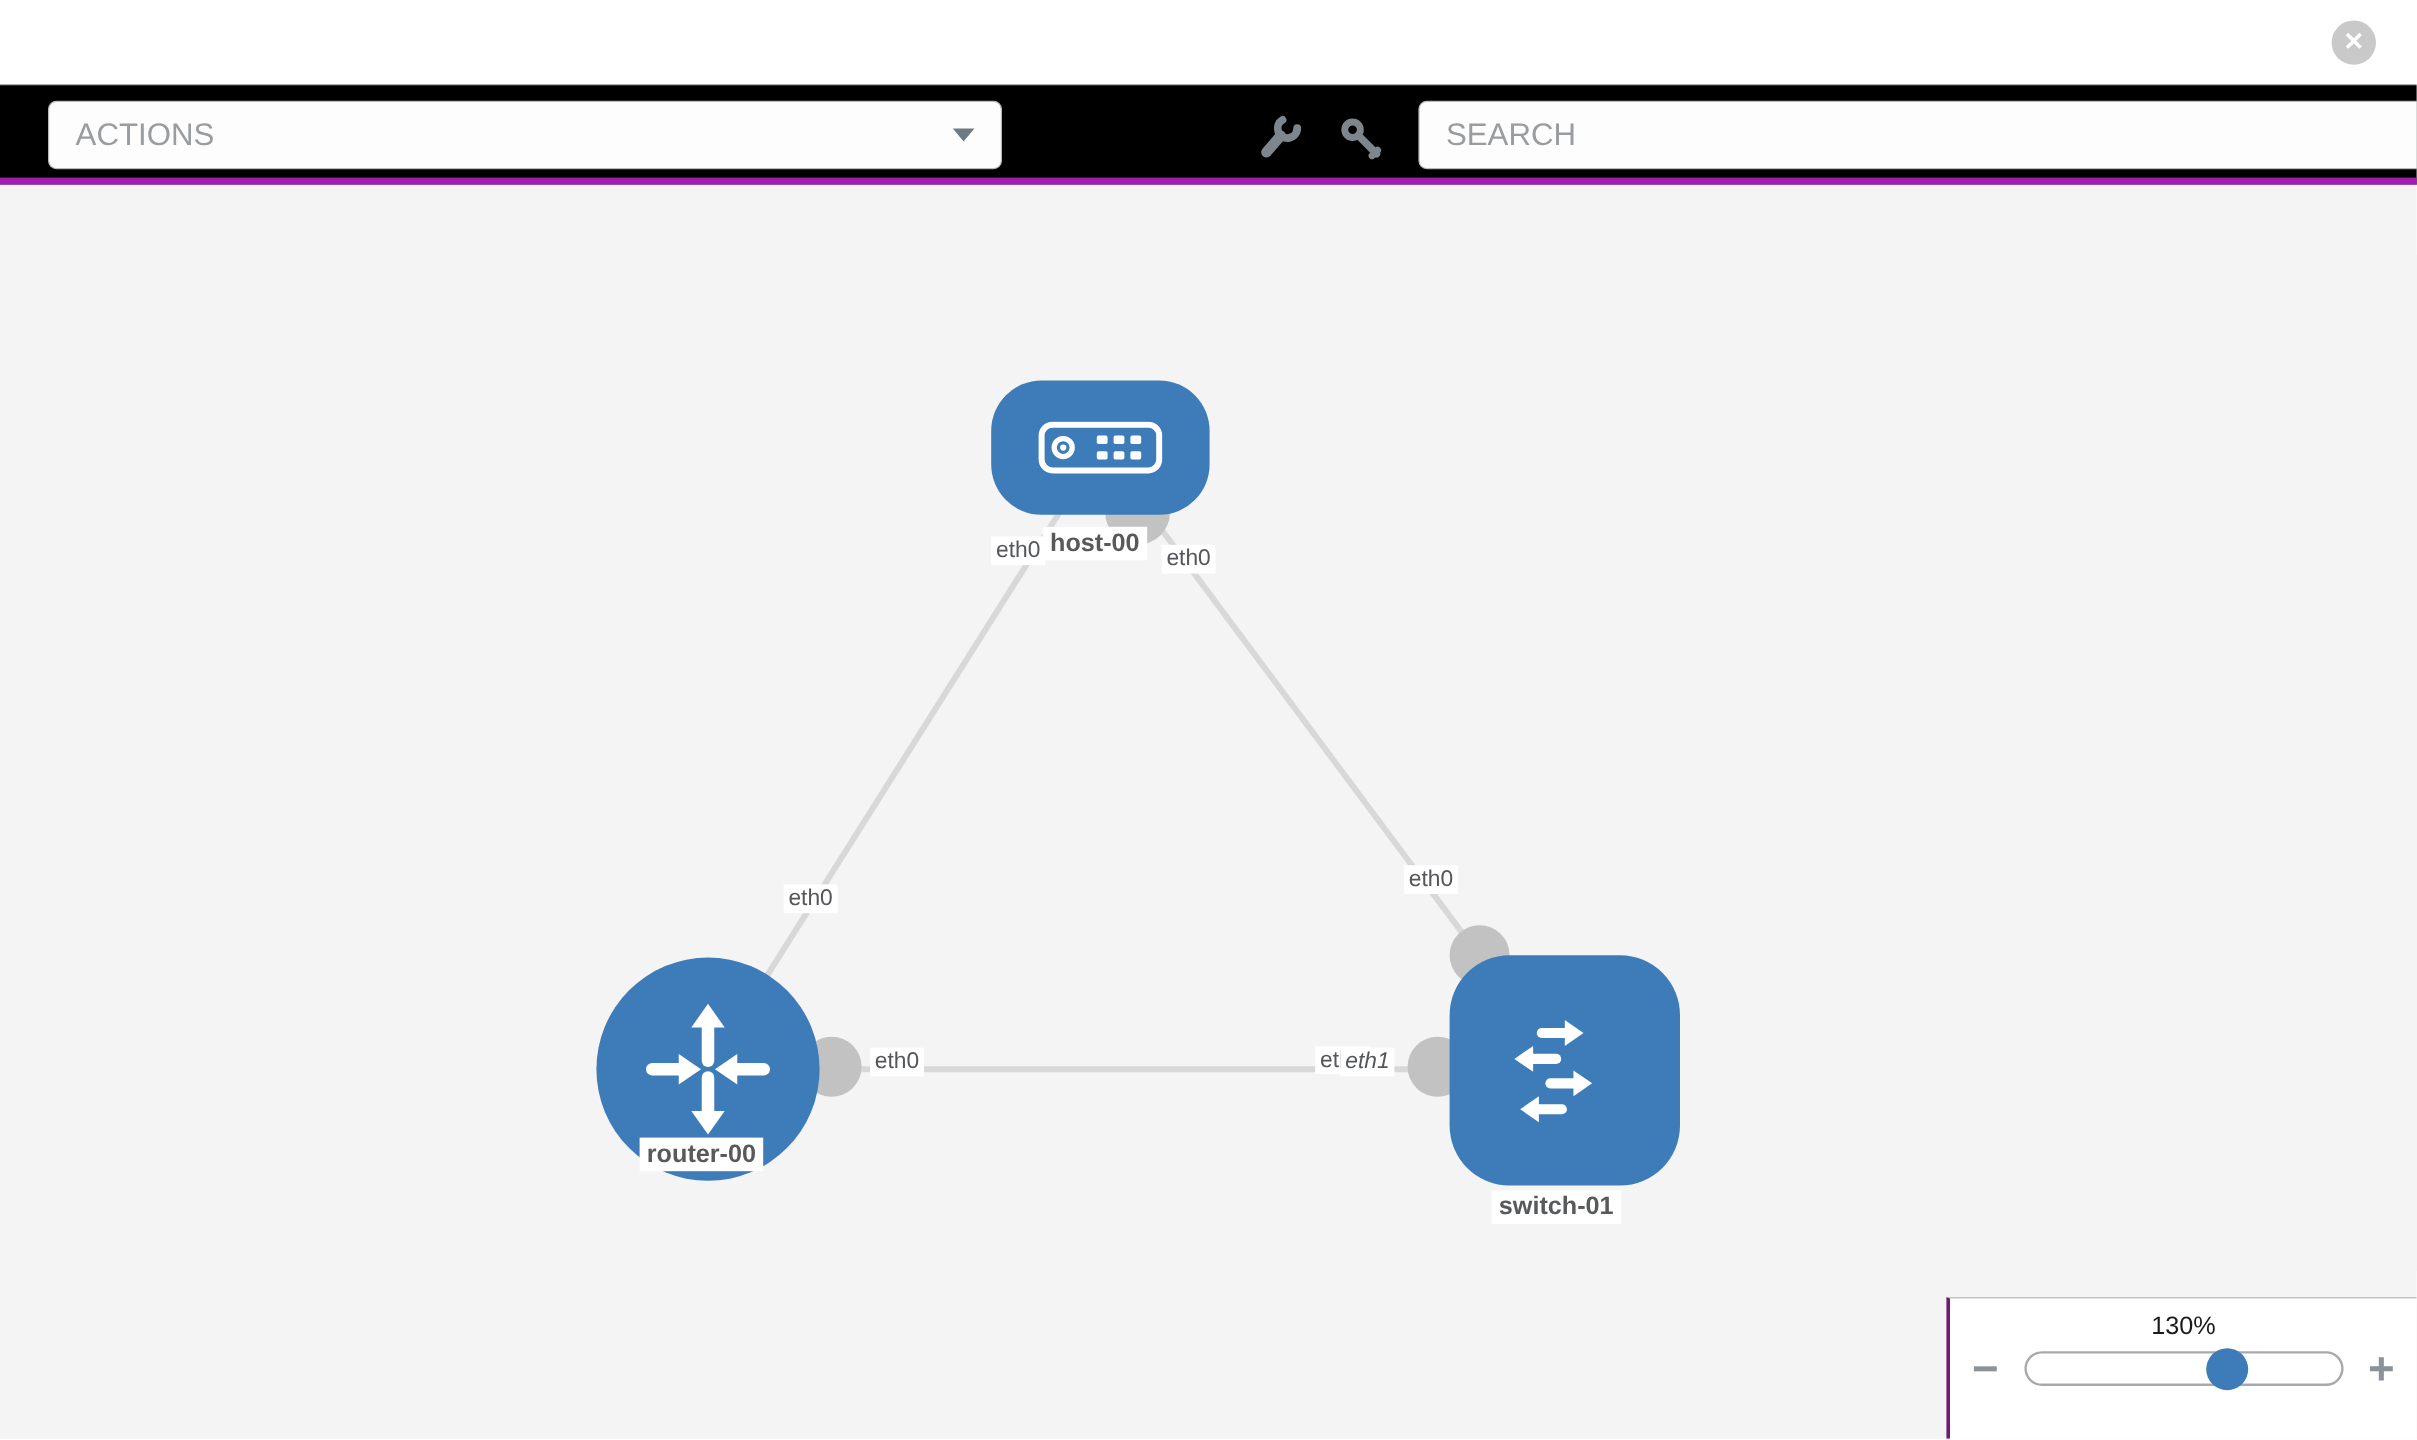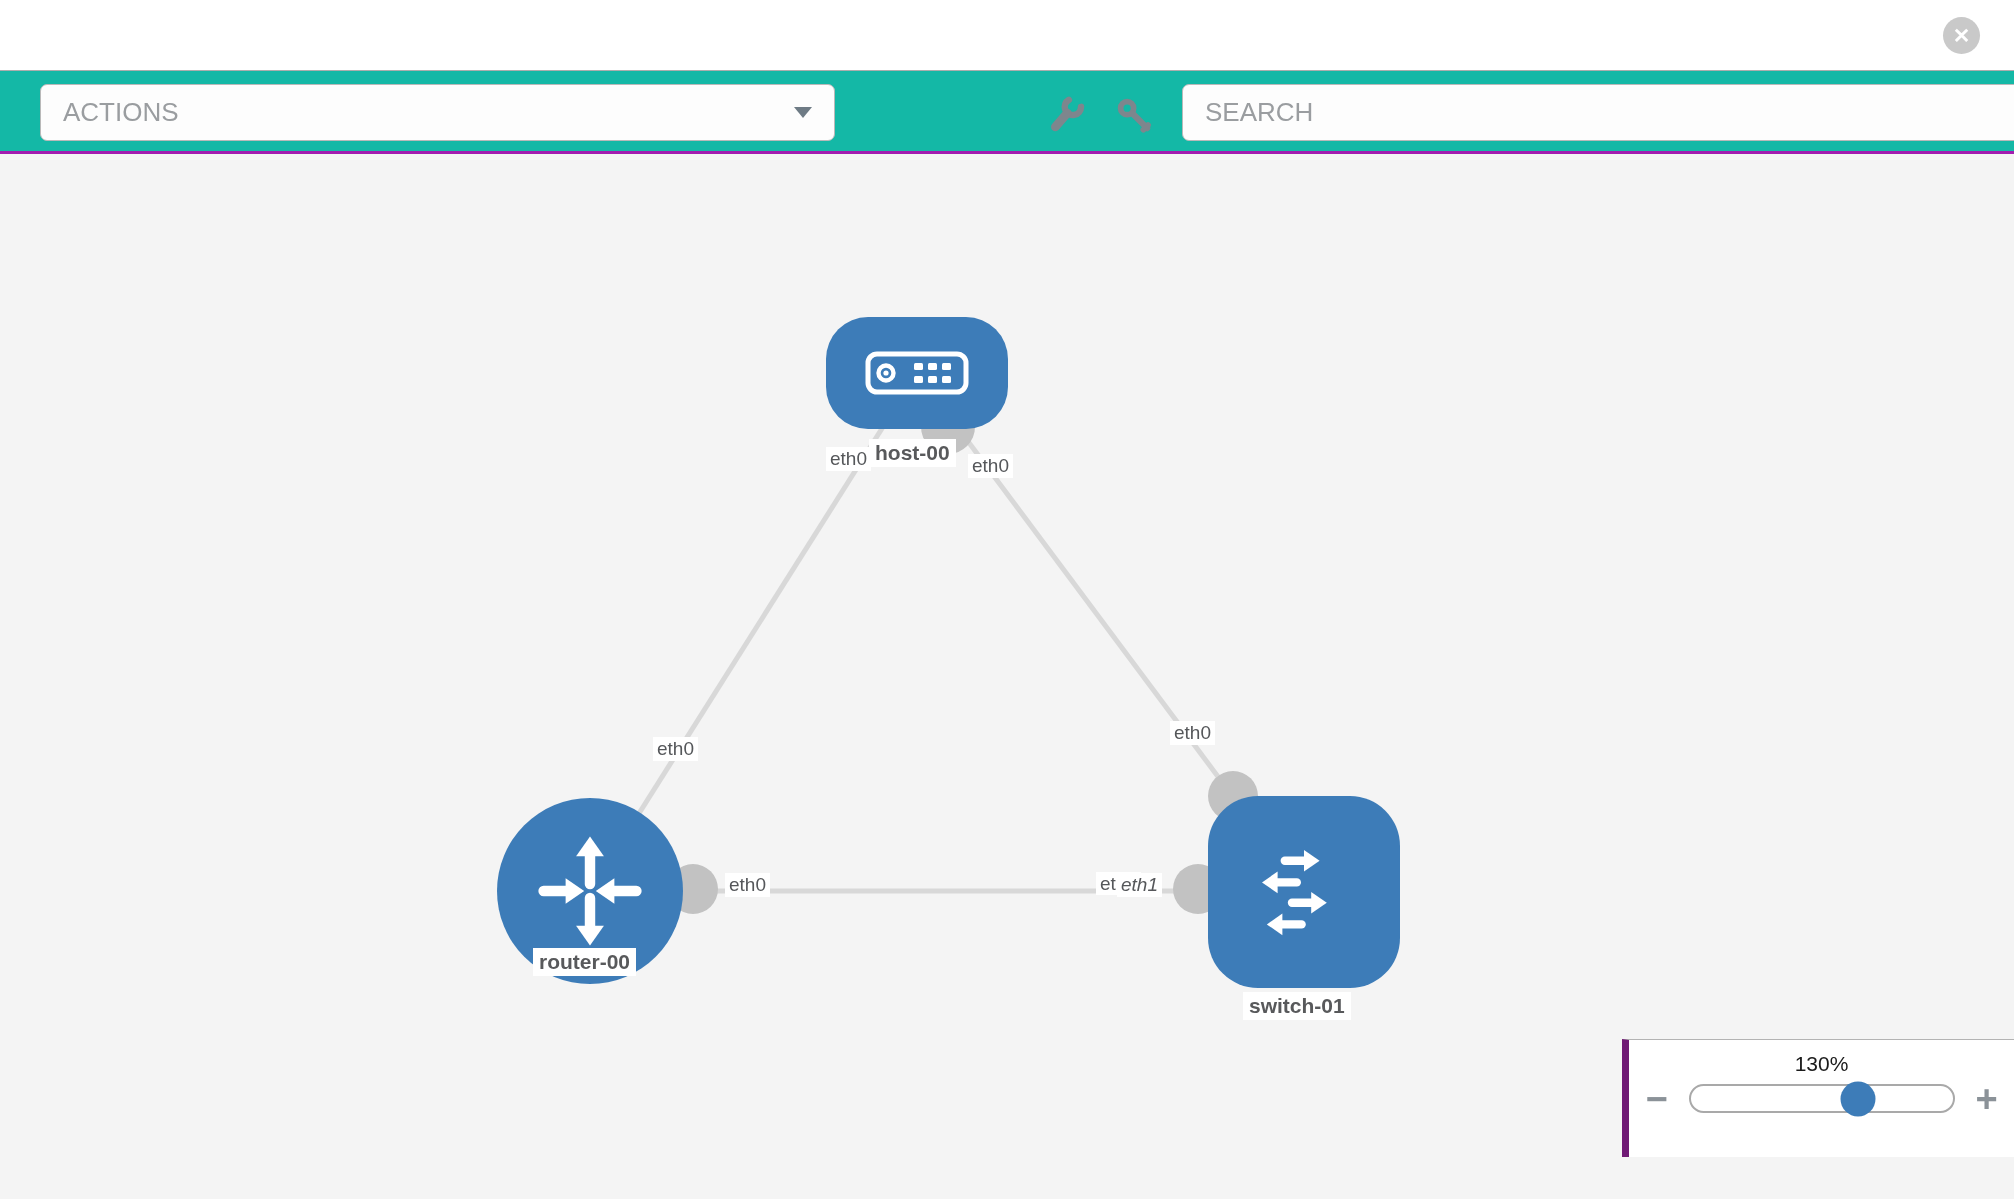--- a/index.html
+++ b/index.html
@@ -6,21 +6,21 @@
   html,body { width:2014px; height:1200px; font-family:"Liberation Sans", sans-serif; background:#fff; overflow:hidden; }
 
   
   .header { position:relative; height:71px; background:#ffffff; border-bottom:1px solid #adadad; }
   .header-title { position:absolute; left:40px; top:21px; font-size:27px; font-weight:bold; color:#646464; letter-spacing:.2px; }
   .close-btn { position:absolute; right:34px; top:17px; width:37px; height:37px; border-radius:50%;
                background:#c9c9c9; display:flex; align-items:center; justify-content:center; cursor:pointer; }
   .close-btn span { color:#ffffff; font-size:21px; font-weight:bold; line-height:1; }
 
   
-  .toolbar { position:relative; height:83px; background:#14b8a6; border-bottom:3px solid #a21caf; }
+  .toolbar { position:relative; height:83px; background:#000000; border-bottom:6px solid #a21caf; }
   .combo { position:absolute; top:13px; height:57px; background:#fdfdfd; border:1px solid #b9b9b9; border-radius:7px;
            display:flex; align-items:center; padding:0 22px; cursor:pointer; }
   .combo .combo-label { font-size:26px; color:#9a9da0; flex:1; }
   .caret { width:0; height:0; border-left:9px solid transparent; border-right:9px solid transparent;
            border-top:11px solid #6e7b85; margin-left:14px; }
   .combo-actions { left:40px; width:795px; }
   .combo-search  { left:1182px; width:941px; }
   .search-input { flex:1; border:none; outline:none; background:transparent; font-size:26px; color:#55585a;
                   font-family:"Liberation Sans", sans-serif; }
   .search-input::placeholder { color:#9a9da0; opacity:1; }
@@ -38,22 +38,22 @@
   .node-switch { left:1208px; top:642px; width:192px; height:192px; border-radius:50px; }
 
   .node-label { position:absolute; z-index:3; font-size:21px; color:#58595b; background:#ffffff; padding:2px 6px; white-space:nowrap;font-weight:bold; }
   .iface-label { position:absolute; z-index:3; font-size:19px; color:#55575a; background:#ffffff; padding:1px 4px; white-space:nowrap; }
   .iface-overlap { position:absolute; z-index:3; }
   .iface-overlap .under, .iface-overlap .over { font-size:19px; color:#55575a; background:#ffffff; padding:1px 4px; white-space:nowrap; }
   .iface-overlap .under { position:relative; }
   .iface-overlap .over { position:absolute; left:21px; top:0;font-style:italic; }
 
   
-  .zoom-panel { position:absolute; left:1622px; top:885px; width:392px; height:118px; z-index:4;
-                background:#ffffff; border-left:7px solid #701a75; border-top:1px solid #b3b3b3; }
+  .zoom-panel { position:absolute; left:1622px; top:927px; width:392px; height:118px; z-index:4;
+                background:#ffffff; border-left:3px solid #701a75; border-top:1px solid #b3b3b3; }
   .zoom-level { text-align:center; font-size:21px; color:#1b1b1b; margin-top:12px; }
   .zoom-row { display:flex; align-items:center; justify-content:center; margin-top:8px; }
   .zoom-minus, .zoom-plus { font-size:38px; font-weight:bold; color:#8b9298; line-height:28px; cursor:pointer;
                             width:36px; text-align:center; user-select:none; }
   .zoom-track { position:relative; width:266px; height:29px; border:2px solid #a9a9a9; border-radius:15px;
                 background:#ffffff; margin:0 14px; cursor:pointer; }
   .zoom-handle { position:absolute; top:50%; left:64%; width:35px; height:35px; border-radius:50%;
                  background:#3d7cb8; transform:translate(-50%,-50%); cursor:grab; }
 </style>
 </head>

